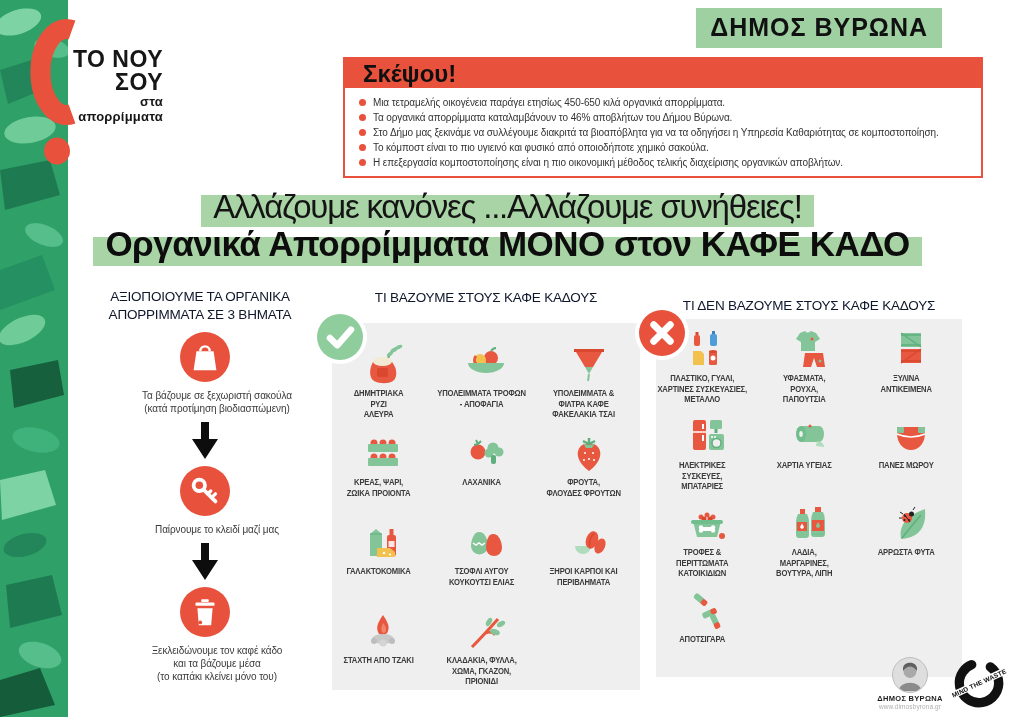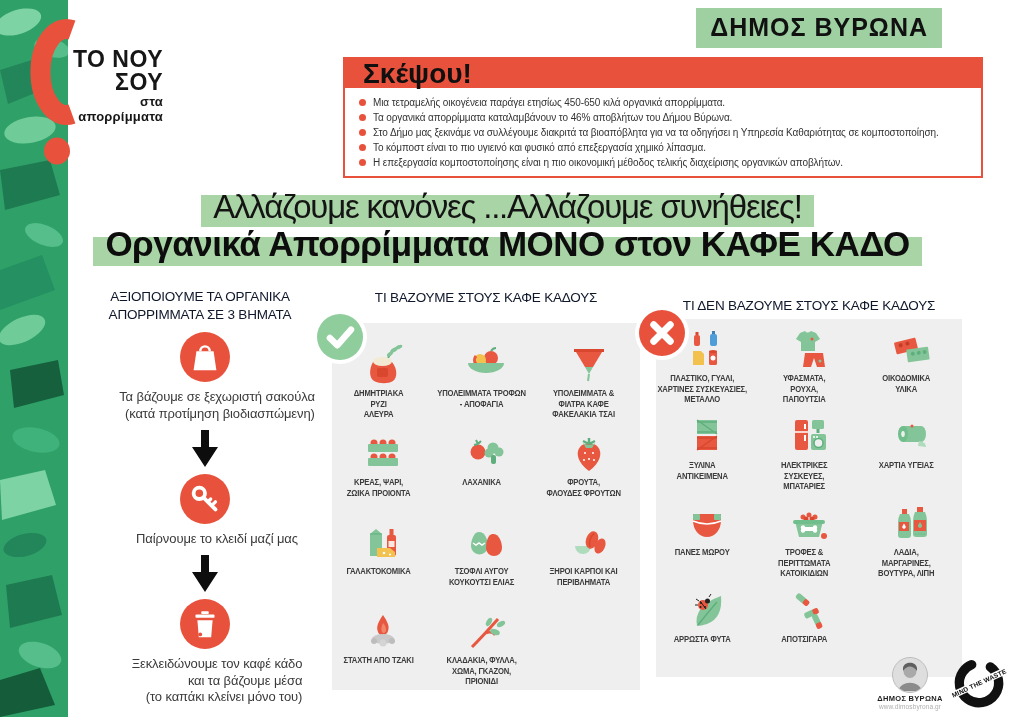--- a/index.html
+++ b/index.html
@@ -17,21 +17,21 @@
   .brand-small { font-size:13px; font-weight:700; line-height:1.15; letter-spacing:0.2px; }
 
   
   #muni-banner { position:absolute; top:8px; right:73px; background:#9FD0A2; color:#111;
     font-size:25px; font-weight:700; letter-spacing:1px; padding:5px 14px 6px; }
 
   
   #think-box { position:absolute; left:343px; top:57px; width:640px; height:121px;
     border:2px solid #E8523C; background:#fff; }
   #think-header { background:#E8523C; height:29px; display:flex; align-items:center; padding-left:18px; }
-  #think-title { font-size:28px; font-weight:700; color:#101010; }
+  #think-title { font-size:24px; font-weight:700; color:#101010; }
   #think-bullets { padding:6px 12px 0 14px; }
   .bullet { display:flex; align-items:flex-start; margin:2.5px 0; font-size:10px; color:#333; letter-spacing:-0.1px; line-height:1.25; }
   .bullet-dot { flex:0 0 auto; width:7px; height:7px; border-radius:50%; background:#E8523C; margin:2px 7px 0 0; }
 
   
   #headline1 { position:absolute; left:90px; top:190px; width:835px; text-align:center; }
   #headline2 { position:absolute; left:55px; top:225px; width:905px; text-align:center; }
   .hl1-band { display:inline-block; font-size:33px; font-weight:400; letter-spacing:-1.2px; color:#141414;
     background:linear-gradient(to bottom, rgba(0,0,0,0) 14%, #A9D5A6 14%); padding:0 12px 2px; line-height:1.05; }
   .hl2-band { display:inline-block; font-size:35px; font-weight:700; letter-spacing:-0.5px; color:#0d0d0d;
@@ -42,21 +42,21 @@
     line-height:1.3; white-space:pre-line; }
   #steps-title { left:80px; top:288px; width:240px; }
   #do-title   { left:332px; top:289px; width:308px; }
   #dont-title { left:656px; top:289px; width:306px;margin-top:8px; }
 
   
   #steps { position:absolute; left:80px; top:332px; width:250px; display:flex; flex-direction:column; align-items:center; }
   .step { display:flex; flex-direction:column; align-items:center; }
   .step-circle { width:50px; height:50px; border-radius:50%; background:#E8523C; display:flex; align-items:center; justify-content:center; margin-bottom:7px; }
   .step-circle svg { width:38px; height:38px; }
-  .step-caption { font-size:13px; color:#3a3a3a; text-align:right; line-height:1.3; white-space:pre-line; letter-spacing:-0.1px;margin-left:24px; }
+  .step-caption { font-size:10px; color:#3a3a3a; text-align:center; line-height:1.3; white-space:pre-line; letter-spacing:-0.1px;margin-left:24px; }
   .step-arrow { margin:7px 0 6px; height:38px; }
   .step-arrow svg { width:32px; height:38px; display:block; }
 
   
   .panel { position:absolute; background:#EFEFEF; }
   #do-panel { left:332px; top:323px; width:308px; height:367px; }
   #dont-panel { left:656px; top:319px; width:306px; height:358px; }
   .grid { display:grid; grid-template-columns:repeat(3,1fr); }
   #do-grid { grid-auto-rows:89px; padding-top:19px; }
   #dont-grid { grid-auto-rows:87px; padding-top:8px; }
@@ -135,21 +135,21 @@
         <div class="bullet">
           <span class="bullet-dot"></span>
           <span>Τα οργανικά απορρίμματα καταλαμβάνουν το 46% αποβλήτων του Δήμου Βύρωνα.</span>
         </div>
         <div class="bullet">
           <span class="bullet-dot"></span>
           <span>Στο Δήμο μας ξεκινάμε να συλλέγουμε διακριτά τα βιοαπόβλητα για να τα οδηγήσει η Υπηρεσία Καθαριότητας σε κομποστοποίηση.</span>
         </div>
         <div class="bullet">
           <span class="bullet-dot"></span>
-          <span>Το κόμποστ είναι το πιο υγιεινό και φυσικό από επεξεργασία χημικό λίπασμα.</span>
+          <span>Το κόμποστ είναι το πιο υγιεινό και φυσικό από οποιοδήποτε χημικό σακούλα.</span>
         </div>
         <div class="bullet">
           <span class="bullet-dot"></span>
           <span>Η επεξεργασία κομποστοποίησης είναι η πιο οικονομική μέθοδος τελικής διαχείρισης οργανικών αποβλήτων.</span>
         </div>
       </div>
   </div>
 
   <div id="headline1">
     <span class="hl1-band">Αλλάζουμε κανόνες ...Αλλάζουμε συνήθειες!</span>
@@ -390,39 +390,20 @@
             <svg viewBox="0 0 44 44">
               <path d="M13 6 L18 4 Q20 7 24 4 L29 6 L33 12 L28 15 L28 24 H14 L14 15 L9 12 Z" fill="#83C598"></path>
               <circle cx="25" cy="12" r="1.5" fill="#E8573F"></circle>
               <path d="M18 26 H36 L38 40 H30 L27 31 L24 40 H16 Z" fill="#E8573F"></path>
               <circle cx="33" cy="34" r="1.5" fill="#83C598"></circle>
             </svg>
           </div>
           <div class="cell-label">ΥΦΑΣΜΑΤΑ,
 ΡΟΥΧΑ,
 ΠΑΠΟΥΤΣΙΑ</div>
-        </div>
-        <div class="cell">
-          <div class="cell-icon">
-            <svg viewBox="0 0 44 44">
-              <g transform="rotate(-14 17 19)">
-                <rect x="6" y="13" width="22" height="12" rx="1" fill="#E8573F"></rect>
-                <circle cx="12" cy="17" r="2" fill="#C23C28"></circle>
-                <circle cx="19" cy="17" r="2" fill="#C23C28"></circle>
-              </g>
-              <g transform="rotate(-8 29 28)">
-                <rect x="18" y="21" width="22" height="13" rx="1" fill="#83C598"></rect>
-                <circle cx="24" cy="26" r="2" fill="#5FAF7E"></circle>
-                <circle cx="30" cy="26" r="2" fill="#5FAF7E"></circle>
-                <circle cx="36" cy="26" r="2" fill="#5FAF7E"></circle>
-              </g>
-            </svg>
-          </div>
-          <div class="cell-label">ΟΙΚΟΔΟΜΙΚΑ
-ΥΛΙΚΑ</div>
         </div>
         <div class="cell">
           <div class="cell-icon">
             <svg viewBox="0 0 44 44">
               <rect x="12" y="6" width="20" height="14" fill="#83C598"></rect>
               <path d="M12 6 L32 20 M12 8 H32 M12 18 H32" stroke="#5FAF7E" stroke-width="1.5"></path>
               <rect x="12" y="22" width="20" height="14" fill="#E8573F"></rect>
               <path d="M32 22 L12 36 M12 24 H32 M12 34 H32" stroke="#D9472F" stroke-width="1.5"></path>
             </svg>
           </div>

